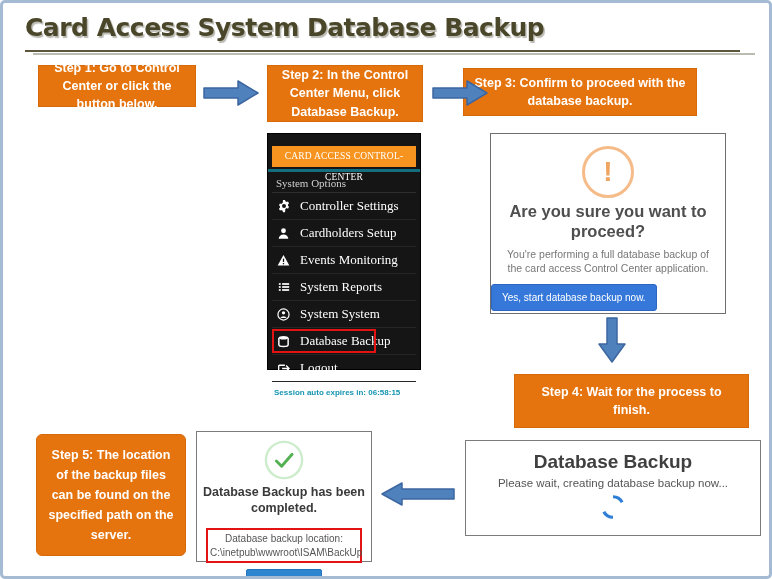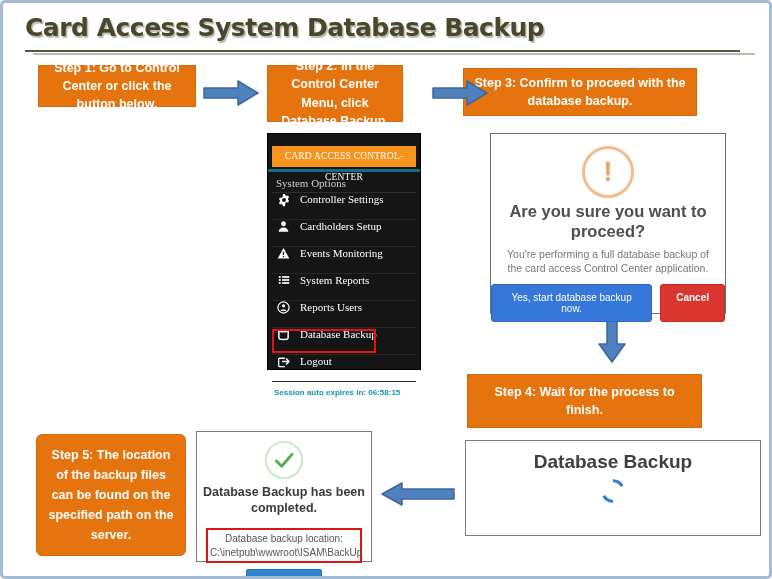--- a/index.html
+++ b/index.html
@@ -21,23 +21,23 @@
   .rule-light{ position:absolute; left:30px; top:50px; width:722px; height:2px; background:#bcbbb1; }
 
   
   .step {
     position:absolute; background:#e6740e; border:1px solid #d66a09;
     color:#fff; font-weight:bold; font-size:12.5px; text-align:center;
     display:flex; align-items:center; justify-content:center;
     line-height:1.45; padding:4px 8px;
   }
   #step1 { left:35px;  top:62px;  width:158px; height:42px; }
-  #step2 { left:264px; top:62px;  width:136px; height:57px; }
+  #step2 { left:264px; top:62px;  width:156px; height:57px; }
   #step3 { left:460px; top:65px;  width:234px; height:48px; }
-  #step4 { left:464px; top:371px; width:235px; height:54px; }
+  #step4 { left:511px; top:371px; width:235px; height:54px; }
   #step5 { left:33px;  top:431px; width:150px; height:122px; line-height:1.6;border-radius:6px; }
 
   .arrow { position:absolute; }
   #arrow1 { left:199px; top:75px; }
   #arrow2 { left:428px; top:75px; }
   #arrow-down { left:594px; top:313px; }
   #arrow-left { left:377px; top:477px; }
 
   
   #menu {
@@ -48,23 +48,23 @@
   .menu-header {
     background:#f79420; color:#fff; text-align:center;
     font-size:9.5px; height:21px; line-height:21px; letter-spacing:.2px;
   }
   .menu-teal { height:3px; background:#156e80; margin:2px -4px 0; }
   .menu-section {
     font-size:11px; color:#cfcfcf; padding:5px 4px 3px;
     border-bottom:1px solid #2e2e2e;
   }
   .menu-item {
-    position:relative; display:flex; align-items:flex-start; gap:9px;
+    position:relative; display:flex; align-items:center; gap:9px;
     height:27px; padding:0 4px; border-bottom:1px solid #262626;
-    font-size:11px; color:#fff; cursor:pointer;
+    font-size:13px; color:#fff; cursor:pointer;
   }
   .menu-item:last-of-type { border-bottom:none; }
   .menu-item .ic { width:15px; display:flex; justify-content:center; align-items:center; }
   .redbox {
     position:absolute; left:0px; top:1px; width:104px; height:24px;
     border:2px solid #e31313; pointer-events:none;
   }
   .session {
     font-family:"Liberation Sans", sans-serif;
     color:#1695b2; font-size:8px; font-weight:bold; padding:6px 2px 0;
@@ -198,21 +198,21 @@
     </div>
 
     <div class="menu-item">
       <span class="ic">
         <svg width="13" height="13" viewBox="0 0 14 14">
             <circle cx="7" cy="7" r="6" fill="none" stroke="#fff" stroke-width="1.3"></circle>
             <circle cx="7" cy="5.2" r="1.8" fill="#fff"></circle>
             <path d="M3.6 10.8a3.6 3 0 0 1 6.8 0z" fill="#fff"></path>
           </svg>
       </span>
-      <span>Reports Users</span>
+      <span>System System</span>
     </div>
 
     <div class="menu-item">
       <span class="ic">
         <svg width="13" height="13" viewBox="0 0 14 14">
             <ellipse cx="7" cy="3" rx="5" ry="1.9" fill="#fff"></ellipse>
             <path d="M2 3v7.5c0 1.05 2.24 1.9 5 1.9s5-.85 5-1.9V3" fill="none" stroke="#fff" stroke-width="1.6"></path>
           </svg>
       </span>
       <span>Database Backup</span>
@@ -231,26 +231,26 @@
 
     <div class="session">Session auto expires in: 06:58:15</div>
   </div>
 
   <div id="confirm">
     <div class="warn-circle">!</div>
     <div class="confirm-title">Are you sure you want to proceed?</div>
     <div class="confirm-body">You're performing a full database backup of the card access Control Center application.</div>
     <div class="confirm-btns">
       <div class="btn btn-primary">Yes, start database backup now.</div>
-      <div class="btn btn-danger">Cancel</div>
     </div>
   </div>
 
   <div id="progress">
     <div class="progress-title">Database Backup</div>
+    <div class="progress-body">Please wait, creating database backup now...</div>
     <div class="spinner">
       <svg width="28" height="28" viewBox="0 0 30 30">
           <path d="M15 4a11 11 0 0 1 9.8 6" stroke="#2f7fd6" stroke-width="3.4" fill="none"></path>
           <path d="M15 26a11 11 0 0 1-9.8-6" stroke="#2f7fd6" stroke-width="3.4" fill="none"></path>
         </svg>
     </div>
   </div>
 
   <div id="complete">
     <div class="check-circle">

